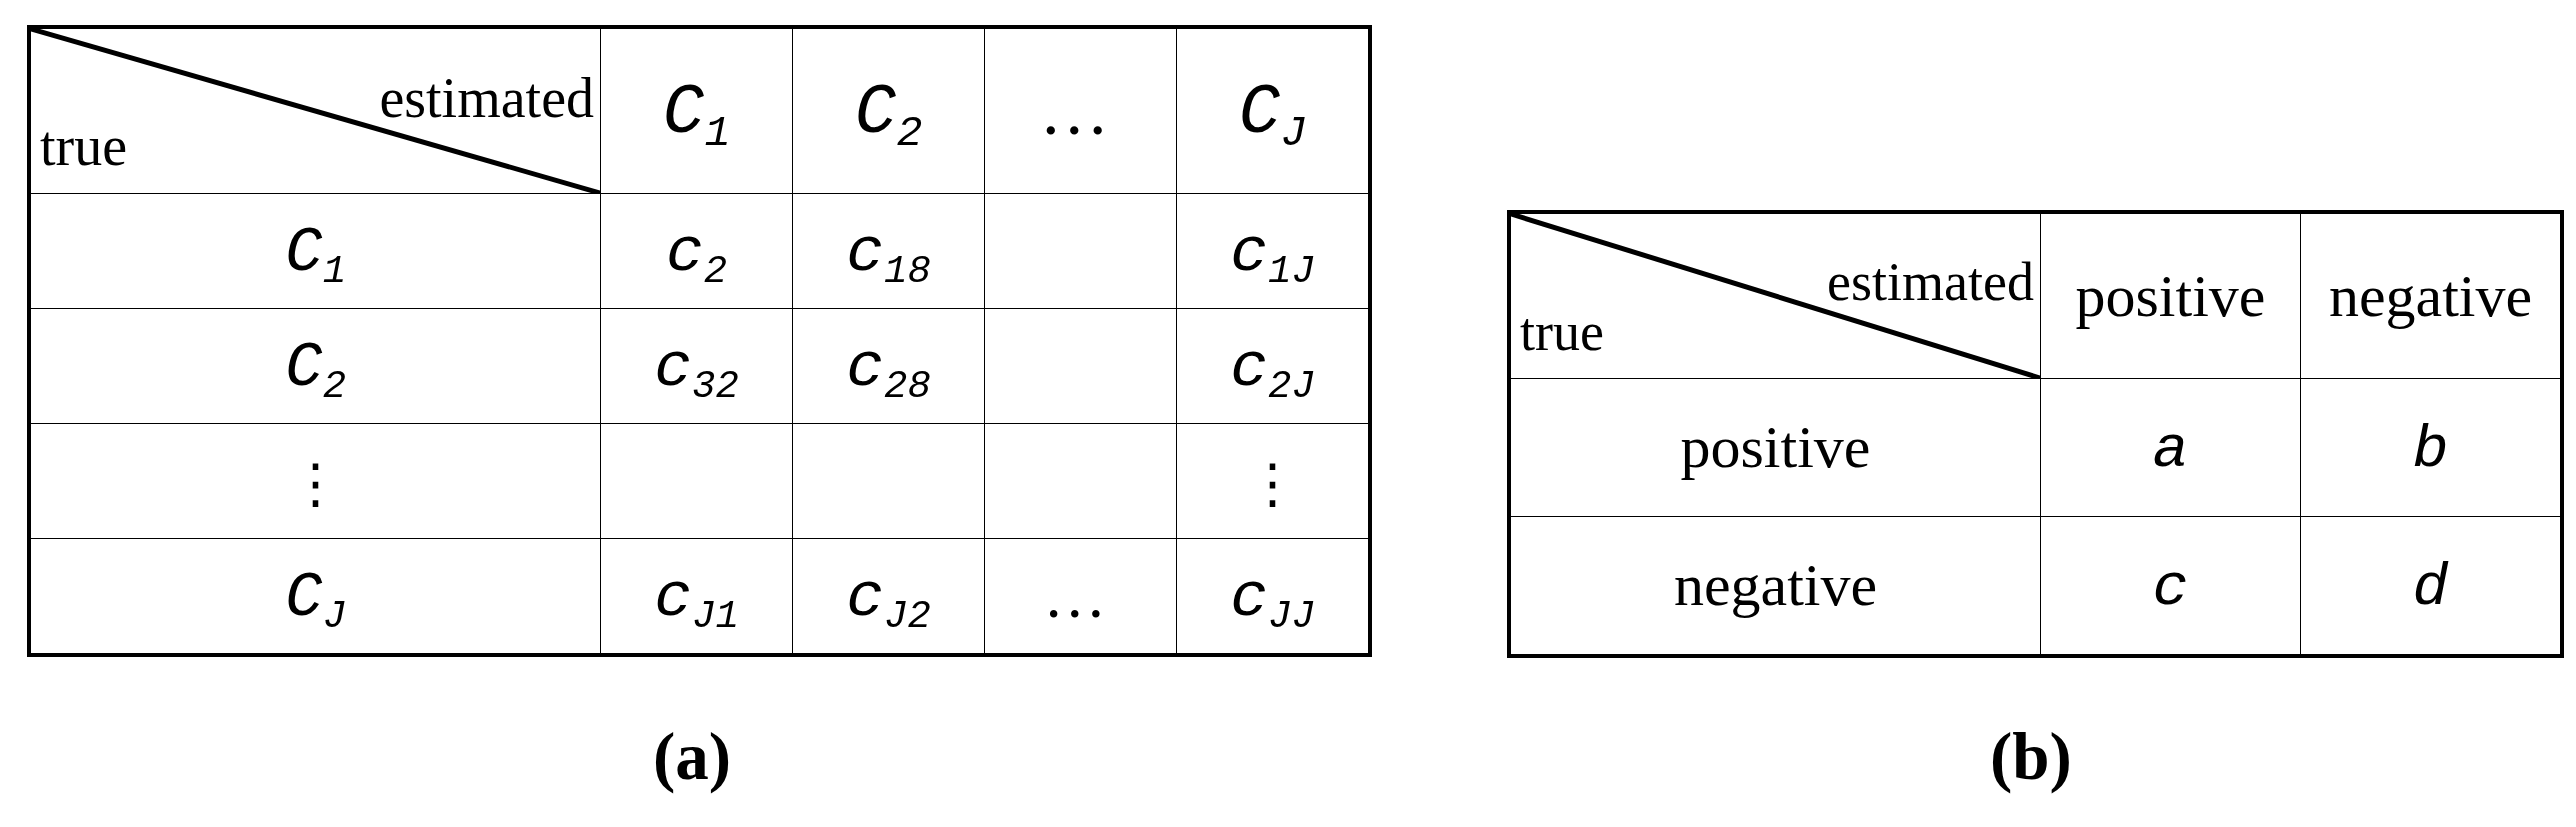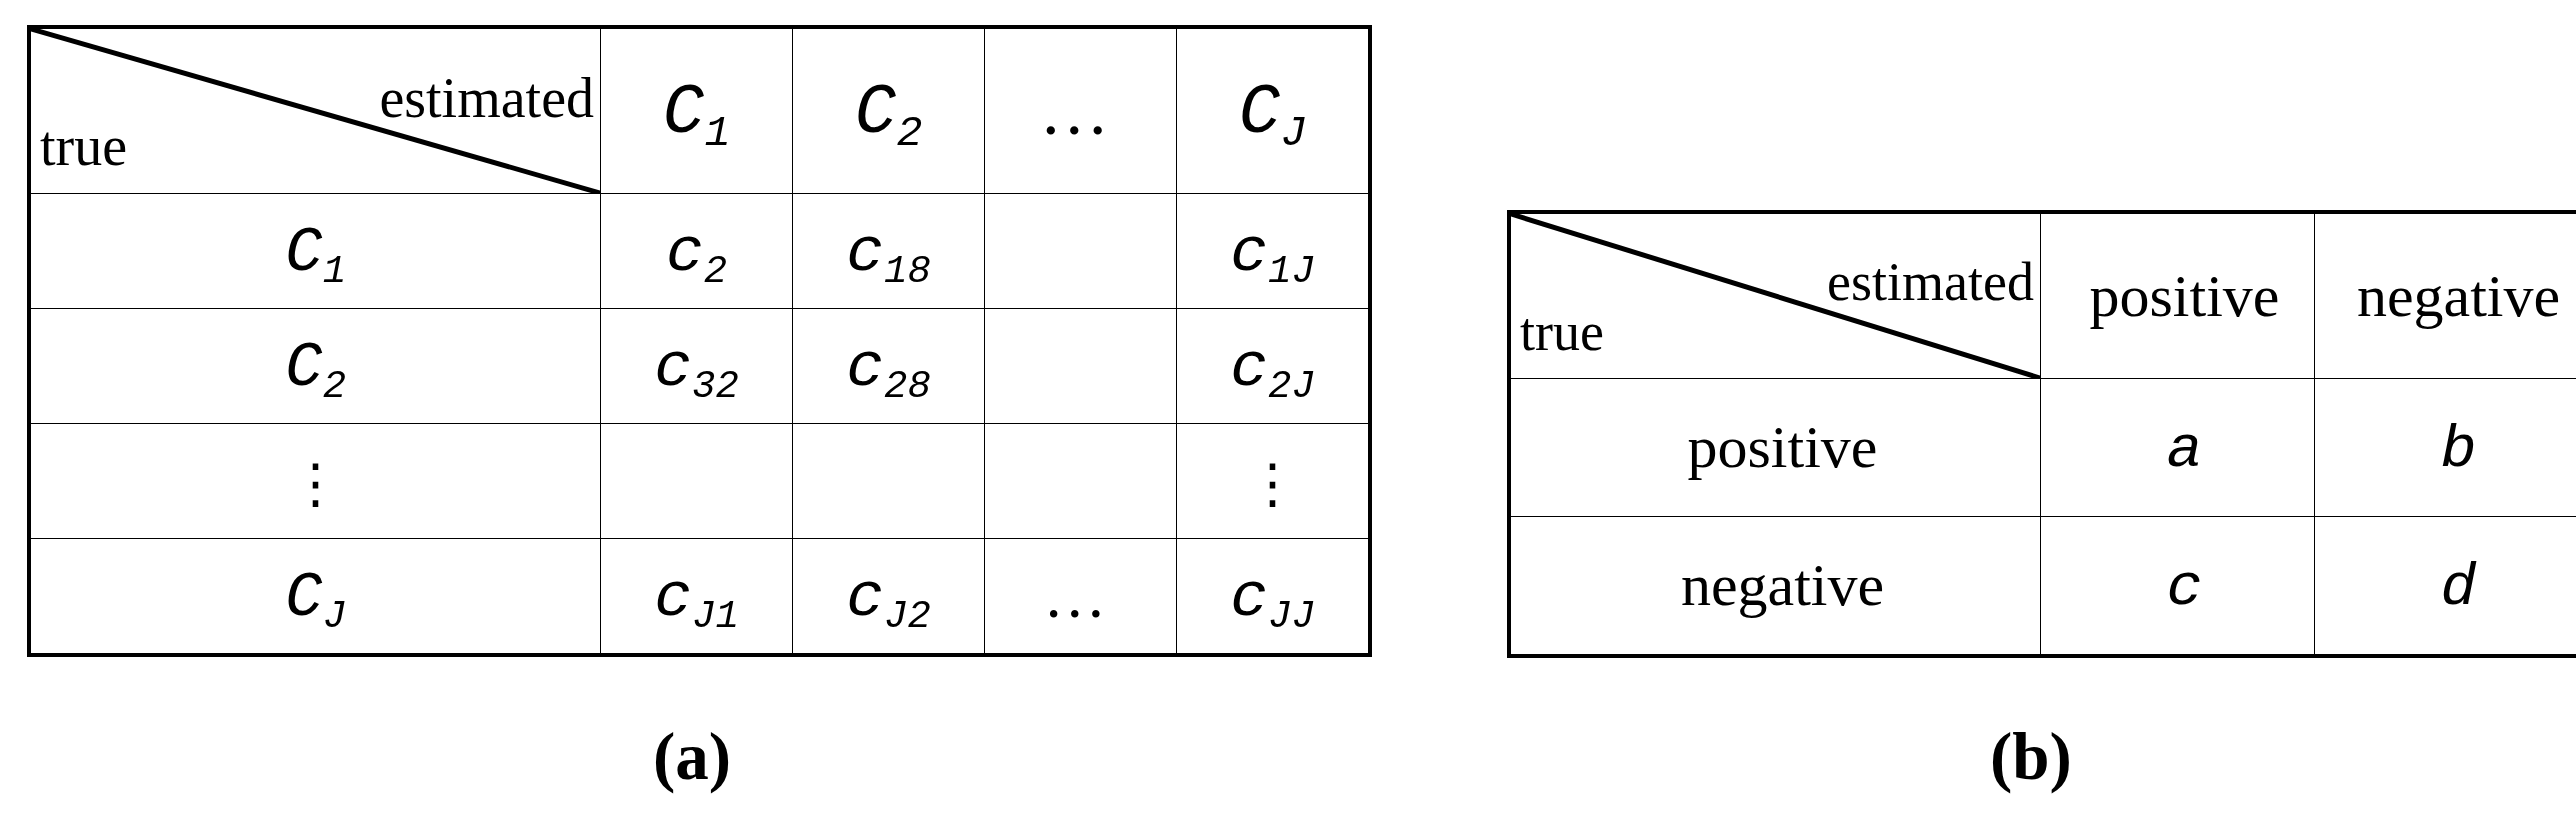--- a/index.html
+++ b/index.html
@@ -108,21 +108,21 @@
   #panel-a .c-1 { width: 191px; }
   #panel-a .c-2 { width: 191px; }
   #panel-a .c-3 { width: 191px; }
   #panel-a .c-4 { width: 191px; }
 
   
   #panel-b .cmtable { height: 439px; }
   #panel-b .corner-cell { height: 164px; }
   #panel-b .corner-estimated { font-size: 54px; }
   #panel-b .corner-true      { font-size: 54px; }
-  #panel-b td { font-size: 60px; height: 137px; padding-left: 14px; }
+  #panel-b td { font-size: 60px; height: 137px; }
   #panel-b .b-head { width: 529px; }
   #panel-b .b-col  { width: 259px; }
 
   
   .caption {
     position: absolute;
     font-weight: bold;
     font-size: 67px;
     line-height: 1;
     text-align: center;

